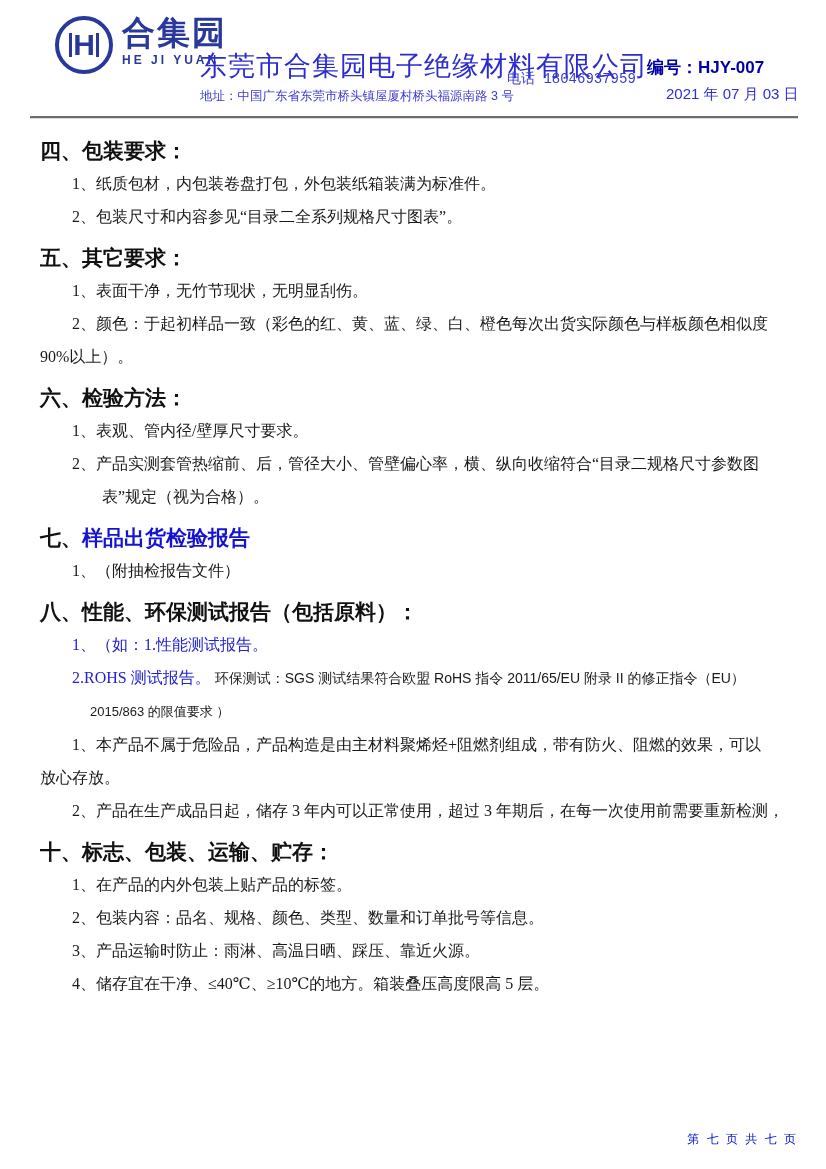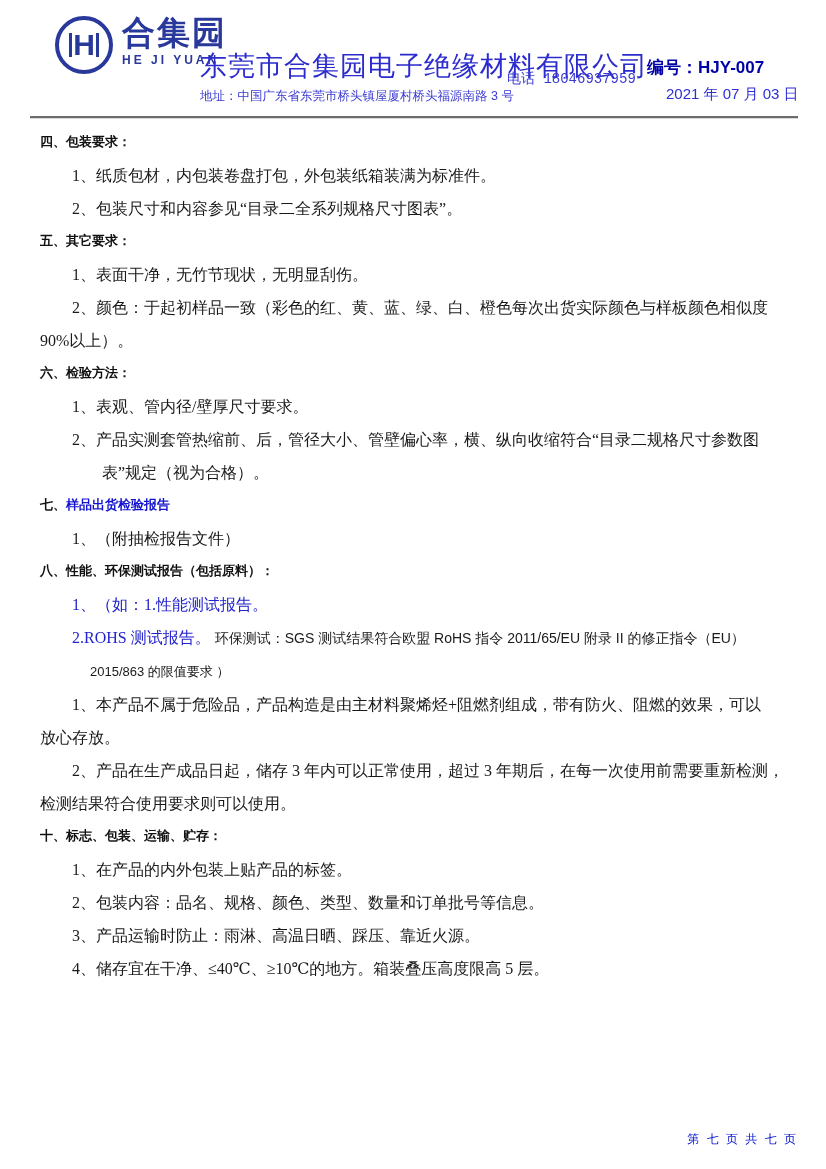--- a/index.html
+++ b/index.html
@@ -56,22 +56,22 @@
     font-size:15px;color:var(--date-blue,#2E2ED6);white-space:nowrap;
   }
   .rule{
     position:absolute;left:30px;top:116px;width:768px;height:2px;
     background:var(--rule-gray,#6B6B6B);border-bottom:1px solid #d8d8d8;
   }
 
   
   main{position:absolute;left:40px;top:126px;width:762px;}
   .sec-heading{
-    font-family:Liberation Mono, monospace;font-weight:bold;font-size:13px;
-    line-height:33px;color:#111;white-space:nowrap;
+    font-family:Liberation Sans, sans-serif;font-weight:bold;font-size:21px;
+    line-height:33px;color:#111;white-space:nowrap;margin-top:8px;
   }
   .bodyline{font-size:16px;line-height:33px;margin-left:32px;white-space:nowrap;}
   .cont0{margin-left:0;}
   .cont-mid{margin-left:62px;}
   .cont-small{margin-left:50px;font-family:"Liberation Sans",sans-serif;font-size:13px;}
   .blue{color:var(--item-blue,#2323CC);}
   .blue-title{color:var(--sec-blue,#1414D0);}
   .small-black{
     font-family:"Liberation Sans",sans-serif;font-size:14px;
     color:var(--text-black,#1a1a1a);margin-left:4px;
@@ -127,21 +127,20 @@
     <div class="bodyline">1、（附抽检报告文件）</div>
 
     <div class="sec-heading"><span>八、</span><span>性能、环保测试报告（包括原料）：</span></div>
     <div class="bodyline blue">1、（如：1.性能测试报告。</div>
     <div class="bodyline"><span class="blue">2.ROHS 测试报告。</span><span class="small-black">环保测试：SGS 测试结果符合欧盟 RoHS 指令 2011/65/EU 附录 II 的修正指令（EU）</span></div>
     <div class="bodyline cont-small">2015/863 的限值要求 ）</div>
 
     <div class="bodyline">1、本产品不属于危险品，产品构造是由主材料聚烯烃+阻燃剂组成，带有防火、阻燃的效果，可以</div>
     <div class="bodyline cont0">放心存放。</div>
     <div class="bodyline">2、产品在生产成品日起，储存 3 年内可以正常使用，超过 3 年期后，在每一次使用前需要重新检测，</div>
-    <div class="bodyline cont0">检测结果符合使用要求则可以使用。</div>
 
     <div class="sec-heading"><span>十、</span><span>标志、包装、运输、贮存：</span></div>
     <div class="bodyline">1、在产品的内外包装上贴产品的标签。</div>
     <div class="bodyline">2、包装内容：品名、规格、颜色、类型、数量和订单批号等信息。</div>
     <div class="bodyline">3、产品运输时防止：雨淋、高温日晒、踩压、靠近火源。</div>
     <div class="bodyline">4、储存宜在干净、≤40℃、≥10℃的地方。箱装叠压高度限高 5 层。</div>
 
   </main>
 
   <div class="footer">第 七 页 共 七 页</div>

